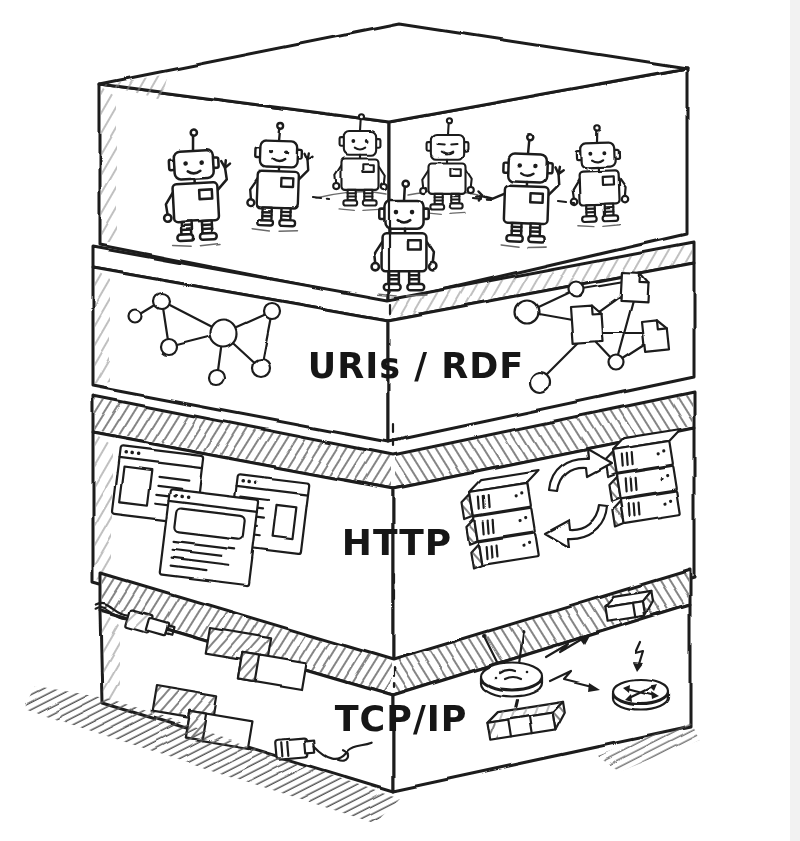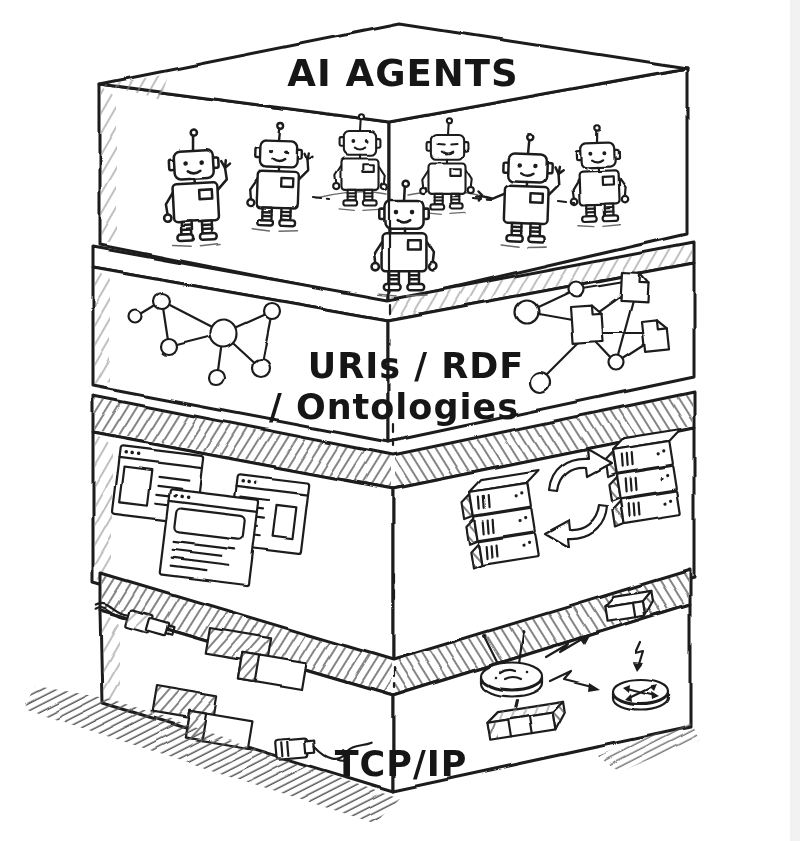--- a/index.html
+++ b/index.html
@@ -420,19 +420,18 @@
           <rect x="0" y="9" width="8" height="18" fill="url(#hatchL)" stroke="none"></rect>
         </g>
         <g>
           <path d="M36,686 L112,699 L400,798 L374,823 L24,709 Z" fill="url(#shadowH)" stroke="none"></path>
           <path d="M597,756 L689,722 L700,740 L618,773 Z" fill="url(#shadowH)" stroke="none" opacity="0.8"></path>
         </g>
         <path class="ln" stroke-width="2" stroke-dasharray="9,7" d="M391,304 L391,320 M393,424 L393,446 M394,574 L394,600 M394,668 L394,688"></path>
       </g>
     </svg>
 
-  <div class="layer-label" style="left:403px;top:73px;font-size:37px;">AI AGENTS</div>
   <div class="layer-label" style="left:416px;top:366px;font-size:35px;">URIs / RDF</div>
-  <div class="layer-label" style="left:394px;top:407px;font-size:35px;">/ Ontologies</div>
-  <div class="layer-label" style="left:401px;top:719px;font-size:35px;margin-top:45px;">TCP/IP</div>
+  <div class="layer-label" style="left:397px;top:542px;font-size:36px;">HTTP</div>
+  <div class="layer-label" style="left:401px;top:719px;font-size:35px;">TCP/IP</div>
 
   <div class="paper-edge"></div>
 </div>
 
 </body></html>

